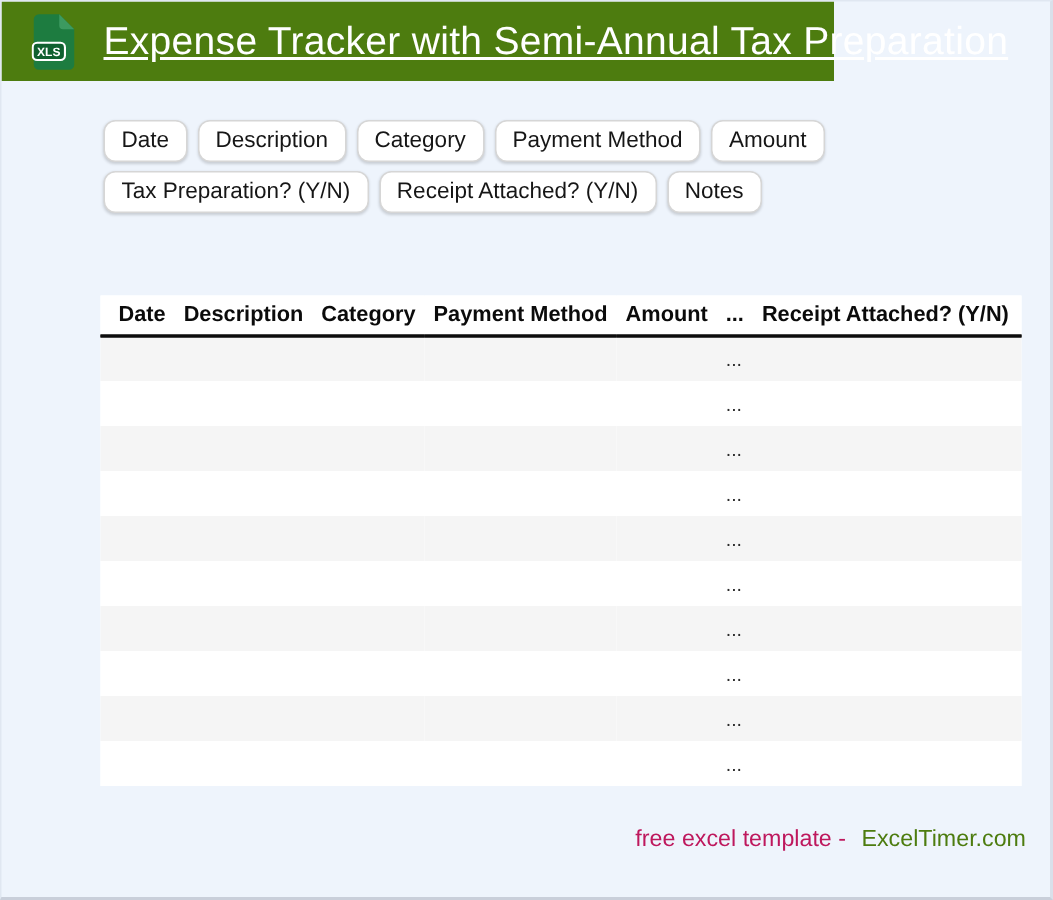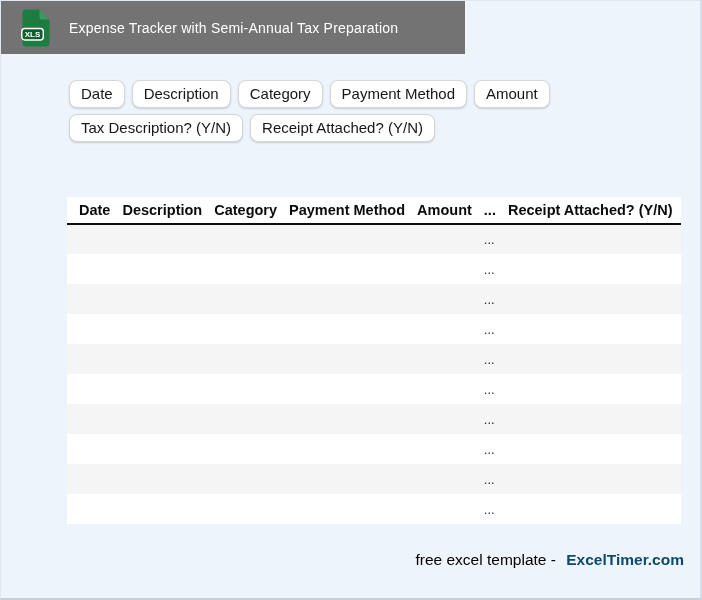--- a/index.html
+++ b/index.html
@@ -10,28 +10,28 @@
     position:relative; width:702px; height:600px;
     background:#eef4fc;
     border:1px solid #e0e7f1;
     border-right:2px solid #d9e0ea;
     border-bottom:2px solid #c9cfda;
     overflow:hidden;
   }
 
   
   .header-bar {
-    position:absolute; left:0; top:0; width:464px; height:53px;
-    background:#737373;
+    position:absolute; left:0; top:0; width:555px; height:53px;
+    background:#4d7c0f;
     display:flex; align-items:center; padding-left:20px;
   }
   .file-icon { width:29px; height:38px; flex:0 0 auto; }
   .header-title {
-    margin-left:19px; color:#ffffff; font-size:14px;
-    letter-spacing:.2px; white-space:nowrap;
+    margin-left:19px; color:#ffffff; font-size:26px;
+    letter-spacing:.2px; white-space:nowrap;text-decoration:underline;
   }
 
   
   .chips {
     position:absolute; left:68px; top:79px; width:632px;
     display:flex; flex-wrap:wrap; column-gap:7px; row-gap:6px;
   }
   .chip {
     background:#ffffff; border:1px solid #d6d6d6; border-radius:8px;
     padding:4px 11px; font-size:15px; color:#161616; line-height:18px;
@@ -55,22 +55,22 @@
   }
   tbody tr:nth-child(odd)  { background:#f5f5f5; }
   tbody tr:nth-child(even) { background:#ffffff; }
   td.dots { text-align:left; }
 
   
   .footer {
     position:absolute; right:16px; top:550px;
     font-size:15.5px; white-space:nowrap;
   }
-  .footer .note  { color:#000000; }
-  .footer .brand { color:#0c4a6e; font-weight:bold; margin-left:6px; cursor:pointer; }
+  .footer .note  { color:#be185d; }
+  .footer .brand { color:#4d7c0f; font-weight:normal; margin-left:6px; cursor:pointer; }
 </style>
 </head>
 <body>
 
 <div class="page">
 
   <div class="header-bar">
     <svg class="file-icon" viewBox="0 0 29 38" aria-hidden="true">
       <path d="M5 0.5 h13.5 L28.5 10.5 v23.5 a3.5 3.5 0 0 1 -3.5 3.5 H5 a3.5 3.5 0 0 1 -3.5 -3.5 V4 a3.5 3.5 0 0 1 3.5 -3.5 z" fill="#1d7c40"></path>
       <path d="M18.5 0.5 L28.5 10.5 h-7.5 a2.5 2.5 0 0 1 -2.5 -2.5 z" fill="#3c9a60"></path>
@@ -79,22 +79,23 @@
     </svg>
     <div class="header-title">Expense Tracker with Semi-Annual Tax Preparation</div>
   </div>
 
   <div class="chips">
     <span class="chip">Date</span>
     <span class="chip">Description</span>
     <span class="chip">Category</span>
     <span class="chip">Payment Method</span>
     <span class="chip">Amount</span>
-    <span class="chip">Tax Description? (Y/N)</span>
+    <span class="chip">Tax Preparation? (Y/N)</span>
     <span class="chip">Receipt Attached? (Y/N)</span>
+    <span class="chip">Notes</span>
   </div>
 
   <div class="table-card">
     <table>
       <thead>
         <tr>
           <th>Date</th>
           <th>Description</th>
           <th>Category</th>
           <th>Payment Method</th>

